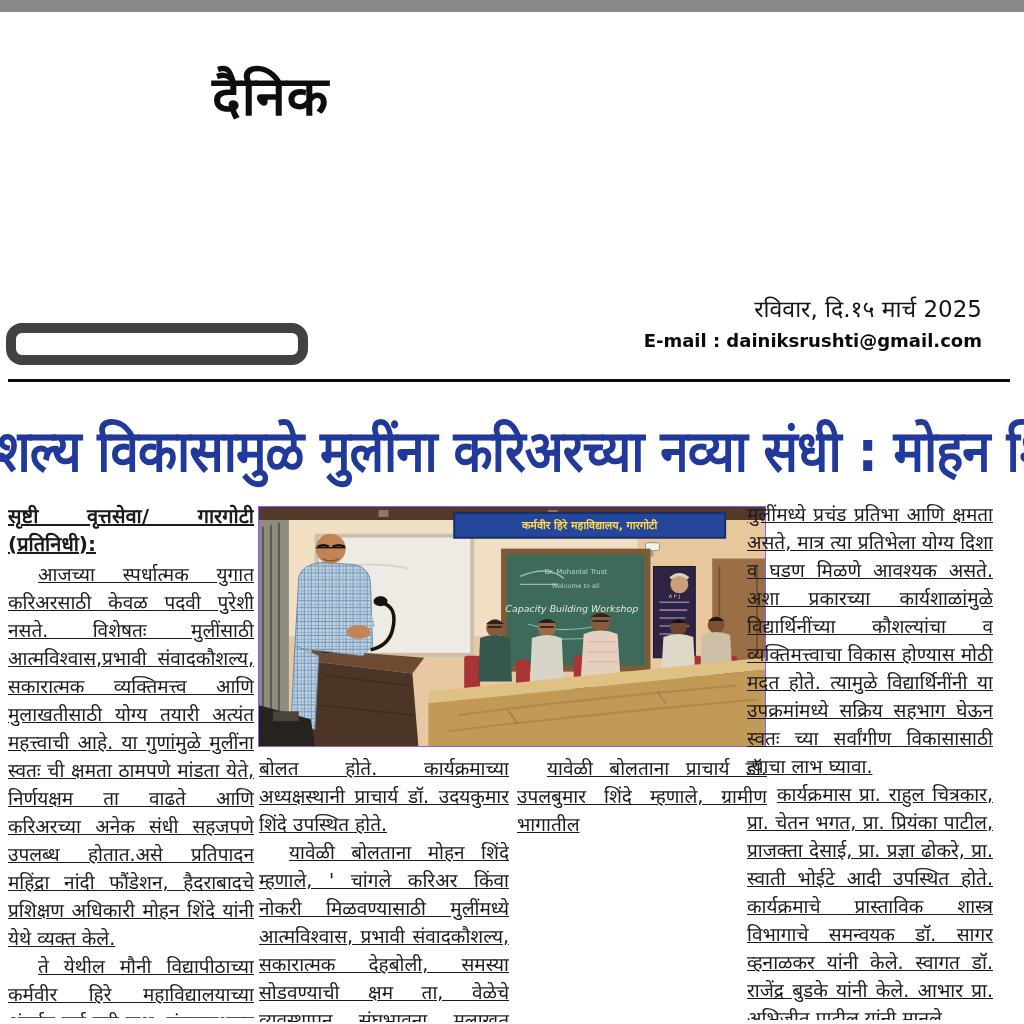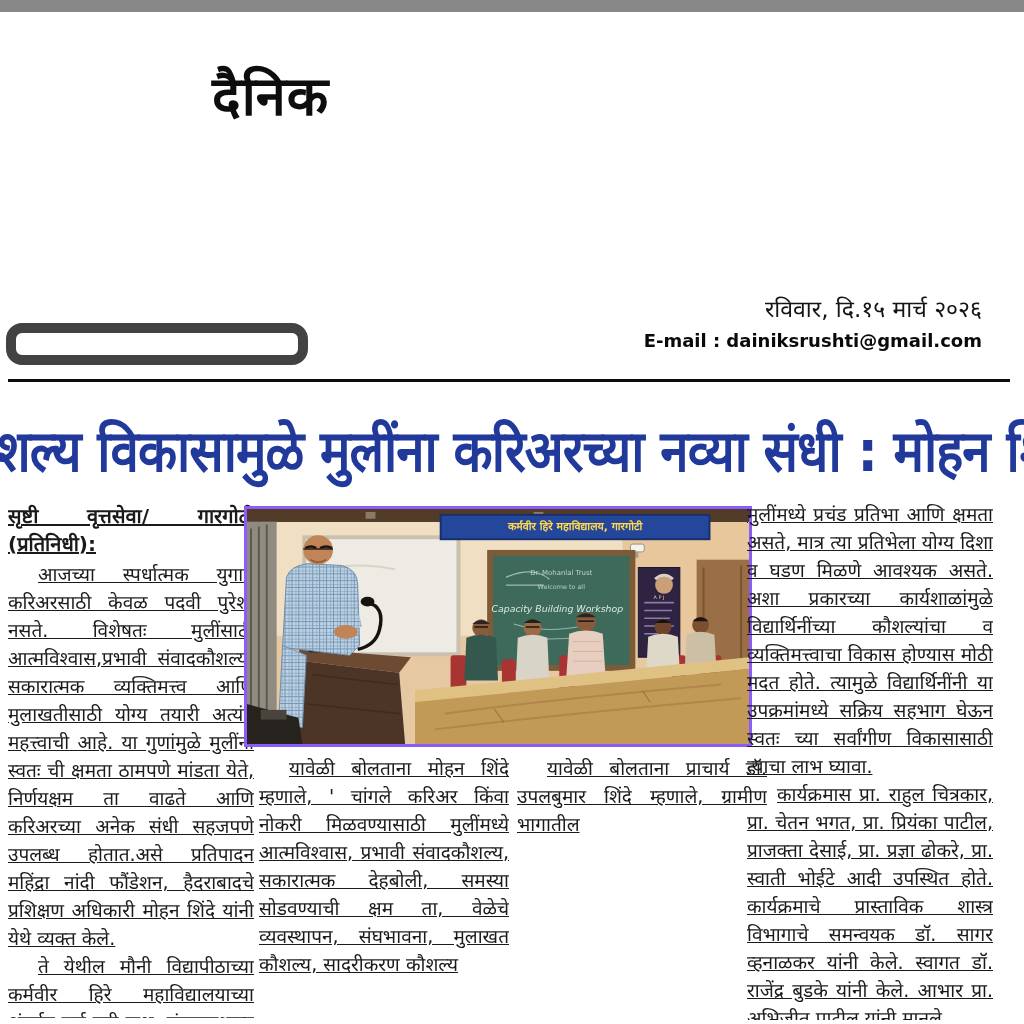--- a/index.html
+++ b/index.html
@@ -46,33 +46,33 @@
   }
   .col p{margin:0;}
   .col p.indent{text-indent:30px;}
   .byline{font-weight:bold;font-size:20px;margin-bottom:2px;}
   .col1{left:8px;top:490px;width:246px;height:516px;}
   .col2{left:259px;top:742px;width:250px;height:268px;}
   .col3{left:517px;top:742px;width:250px;height:268px;}
   .col4{left:747px;top:488px;width:246px;height:520px;}
   
   .photo{
-    position:absolute;left:244px;top:494px;width:508px;height:241px;
-    border:3px solid #8b5cf6;background:#e9d3b2;
+    position:absolute;left:258px;top:494px;width:508px;height:241px;
+    border:1px solid #8b5cf6;background:#e9d3b2;
   }
   .photo svg{display:block;width:100%;height:100%;}
 </style>
 </head>
 <body>
 
 <div class="page">
 
   <div class="daily-label">दैनिक</div>
   <div class="mast-right">
-    <div class="date-line">रविवार, दि.१५ मार्च २०२६</div>
+    <div class="date-line">रविवार, दि.१५ मार्च 2025</div>
     <div class="email-line">E-mail : dainiksrushti@gmail.com</div>
   </div>
   <div class="blank-box"></div>
   <div class="top-rule"></div>
 
   <div class="headline">कौशल्य विकासामुळे मुलींना करिअरच्या नव्या संधी : मोहन शिंदे</div>
 
   <div class="col col1">
     <div class="byline">सृष्टी वृत्तसेवा/ गारगोटी (प्रतिनिधी):</div>
     <p class="indent">आजच्या स्पर्धात्मक युगात करिअरसाठी केवळ पदवी पुरेशी नसते. विशेषतः मुलींसाठी आत्मविश्वास,प्रभावी संवादकौशल्य, सकारात्मक व्यक्तिमत्त्व आणि मुलाखतीसाठी योग्य तयारी अत्यंत महत्त्वाची आहे. या गुणांमुळे मुलींना स्वतः ची क्षमता ठामपणे मांडता येते, निर्णयक्षम ता वाढते आणि करिअरच्या अनेक संधी सहजपणे उपलब्ध होतात.असे प्रतिपादन महिंद्रा नांदी फौंडेशन, हैदराबादचे प्रशिक्षण अधिकारी मोहन शिंदे यांनी येथे व्यक्त केले.</p>
@@ -205,20 +205,21 @@
         <path d="M64 52 Q72 57 80 52" stroke="#8a5a34" stroke-width="1.5" fill="none"></path>
         <ellipse cx="100" cy="126" rx="12" ry="7" fill="#c08457"></ellipse>
       </g>
 
       <polygon points="0,200 52,214 56,241 0,241" fill="#26221e"></polygon>
       <rect x="14" y="206" width="26" height="10" fill="#4a443c"></rect>
     </svg>
   </div>
 
   <div class="col col2">
+    <p>बोलत होते. कार्यक्रमाच्या अध्यक्षस्थानी प्राचार्य डॉ. उदयकुमार शिंदे उपस्थित होते.</p>
     <p class="indent">यावेळी बोलताना मोहन शिंदे म्हणाले, ' चांगले करिअर किंवा नोकरी मिळवण्यासाठी मुलींमध्ये आत्मविश्वास, प्रभावी संवादकौशल्य, सकारात्मक देहबोली, समस्या सोडवण्याची क्षम ता, वेळेचे व्यवस्थापन, संघभावना, मुलाखत कौशल्य, सादरीकरण कौशल्य</p>
   </div>
 
   <div class="col col3">
     <p class="indent">यावेळी बोलताना प्राचार्य डॉ. उपलबुमार शिंदे म्हणाले, ग्रामीण भागातील</p>
   </div>
 
   <div class="col col4">
     <p>मुलींमध्ये प्रचंड प्रतिभा आणि क्षमता असते, मात्र त्या प्रतिभेला योग्य दिशा व घडण मिळणे आवश्यक असते. अशा प्रकारच्या कार्यशाळांमुळे विद्यार्थिनींच्या कौशल्यांचा व व्यक्तिमत्त्वाचा विकास होण्यास मोठी मदत होते. त्यामुळे विद्यार्थिनींनी या उपक्रमांमध्ये सक्रिय सहभाग घेऊन स्वतः च्या सर्वांगीण विकासासाठी त्याचा लाभ घ्यावा.</p>
     <p class="indent">कार्यक्रमास प्रा. राहुल चित्रकार, प्रा. चेतन भगत, प्रा. प्रियंका पाटील, प्राजक्ता देसाई, प्रा. प्रज्ञा ढोकरे, प्रा. स्वाती भोईटे आदी उपस्थित होते. कार्यक्रमाचे प्रास्ताविक शास्त्र विभागाचे समन्वयक डॉ. सागर व्हनाळकर यांनी केले. स्वागत डॉ. राजेंद्र बुडके यांनी केले. आभार प्रा. अभिजीत पाटील यांनी मानले.</p>

